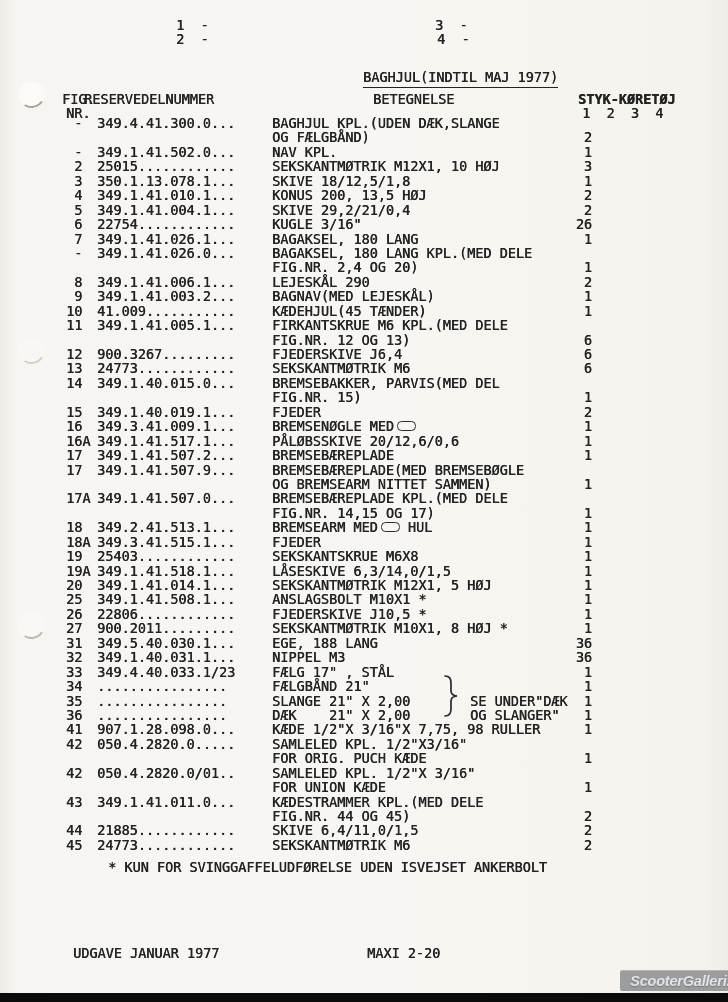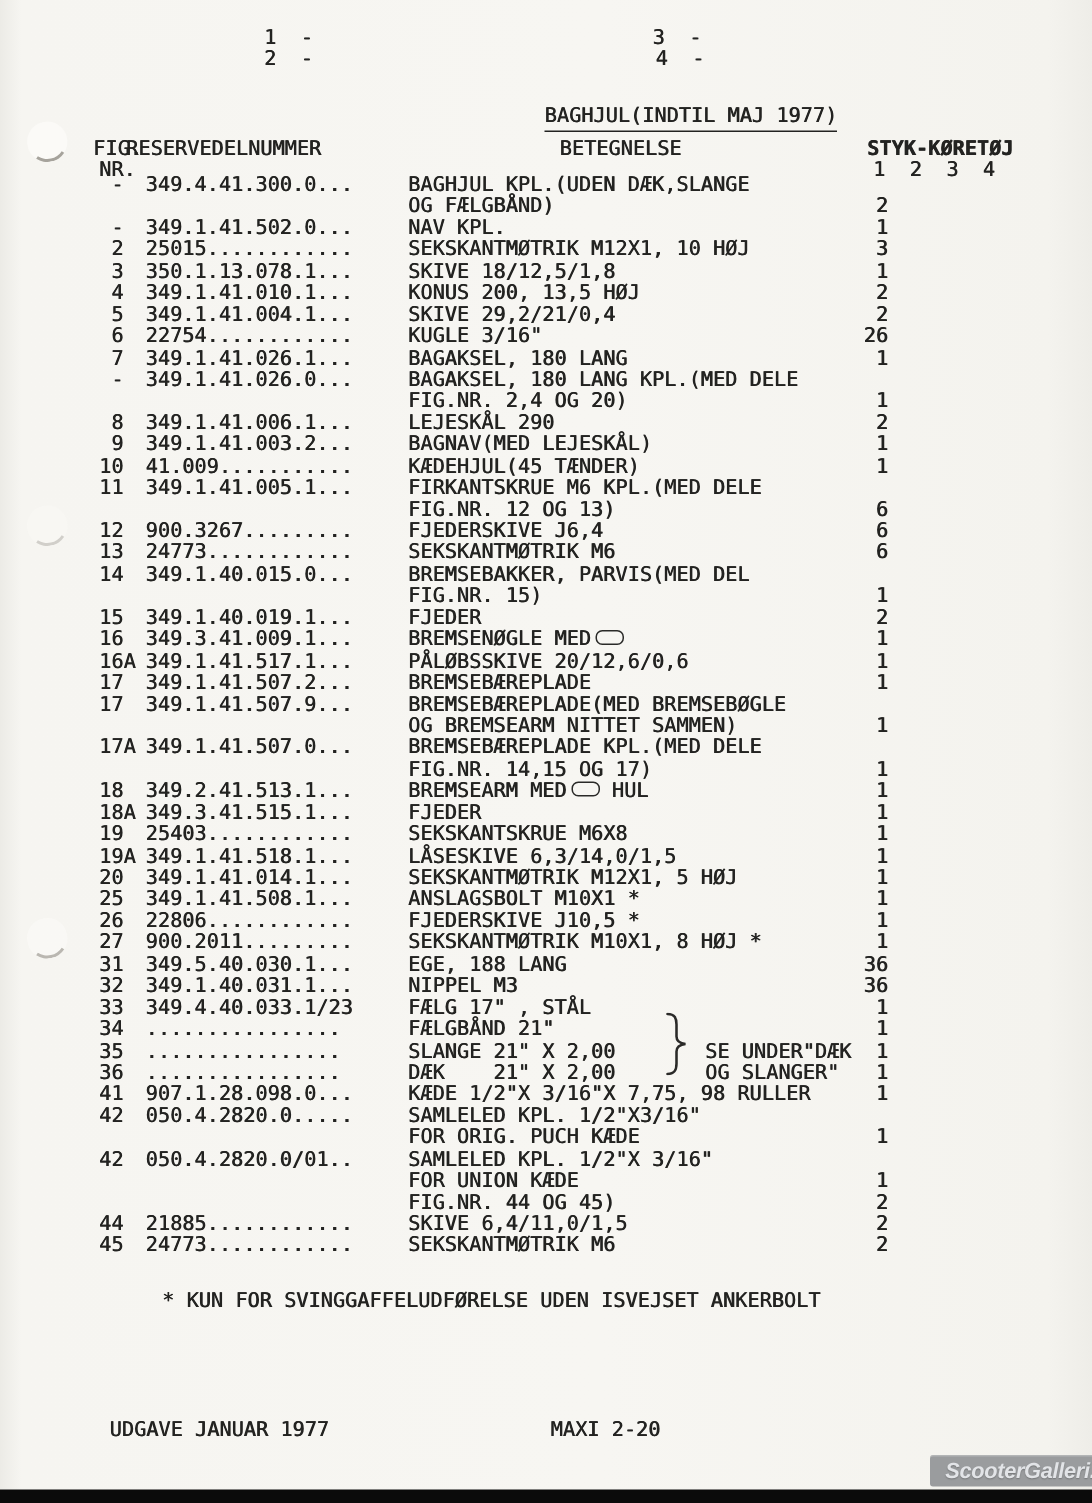--- a/index.html
+++ b/index.html
@@ -99,20 +99,21 @@
       <div class="line"><span class="c-fig">32</span><span class="c-part">349.1.40.031.1...</span><span class="c-desc">NIPPEL M3</span><span class="c-qty">36</span></div>
       <div class="line"><span class="c-fig">33</span><span class="c-part">349.4.40.033.1/23</span><span class="c-desc">FÆLG 17" , STÅL</span><span class="c-qty">1</span></div>
       <div class="line"><span class="c-fig">34</span><span class="c-part">................</span><span class="c-desc">FÆLGBÅND 21"</span><span class="c-qty">1</span></div>
       <div class="line"><span class="c-fig">35</span><span class="c-part">................</span><span class="c-desc">SLANGE 21" X 2,00</span><span class="c-annot">SE UNDER"DÆK</span><span class="c-qty">1</span></div>
       <div class="line"><span class="c-fig">36</span><span class="c-part">................</span><span class="c-desc">DÆK    21" X 2,00</span><span class="c-annot">OG SLANGER"</span><span class="c-qty">1</span></div>
       <div class="line"><span class="c-fig">41</span><span class="c-part">907.1.28.098.0...</span><span class="c-desc">KÆDE 1/2"X 3/16"X 7,75, 98 RULLER</span><span class="c-qty">1</span></div>
       <div class="line"><span class="c-fig">42</span><span class="c-part">050.4.2820.0.....</span><span class="c-desc">SAMLELED KPL. 1/2"X3/16"</span></div>
       <div class="line"><span class="c-fig"></span><span class="c-part"></span><span class="c-desc">FOR ORIG. PUCH KÆDE</span><span class="c-qty">1</span></div>
       <div class="line"><span class="c-fig">42</span><span class="c-part">050.4.2820.0/01..</span><span class="c-desc">SAMLELED KPL. 1/2"X 3/16"</span></div>
       <div class="line"><span class="c-fig"></span><span class="c-part"></span><span class="c-desc">FOR UNION KÆDE</span><span class="c-qty">1</span></div>
+      <div class="line"><span class="c-fig">43</span><span class="c-part">349.1.41.011.0...</span><span class="c-desc">KÆDESTRAMMER KPL.(MED DELE</span></div>
       <div class="line"><span class="c-fig"></span><span class="c-part"></span><span class="c-desc">FIG.NR. 44 OG 45)</span><span class="c-qty">2</span></div>
       <div class="line"><span class="c-fig">44</span><span class="c-part">21885............</span><span class="c-desc">SKIVE 6,4/11,0/1,5</span><span class="c-qty">2</span></div>
       <div class="line"><span class="c-fig">45</span><span class="c-part">24773............</span><span class="c-desc">SEKSKANTMØTRIK M6</span><span class="c-qty">2</span></div>
     </div>
 
   <svg class="brace" width="16" height="42" viewBox="0 0 16 42">
     <path d="M1,1 C6,1 7,4 7,8 L7,16 C7,19.2 9.5,20.6 13,21 C9.5,21.4 7,22.8 7,26 L7,34 C7,38 6,41 1,41" fill="none" stroke="#2a2a28" stroke-width="1.7" stroke-linecap="round"></path>
   </svg>
 
   <span class="t" style="left:108px;top:860px;">* KUN FOR SVINGGAFFELUDFØRELSE UDEN ISVEJSET ANKERBOLT</span>

